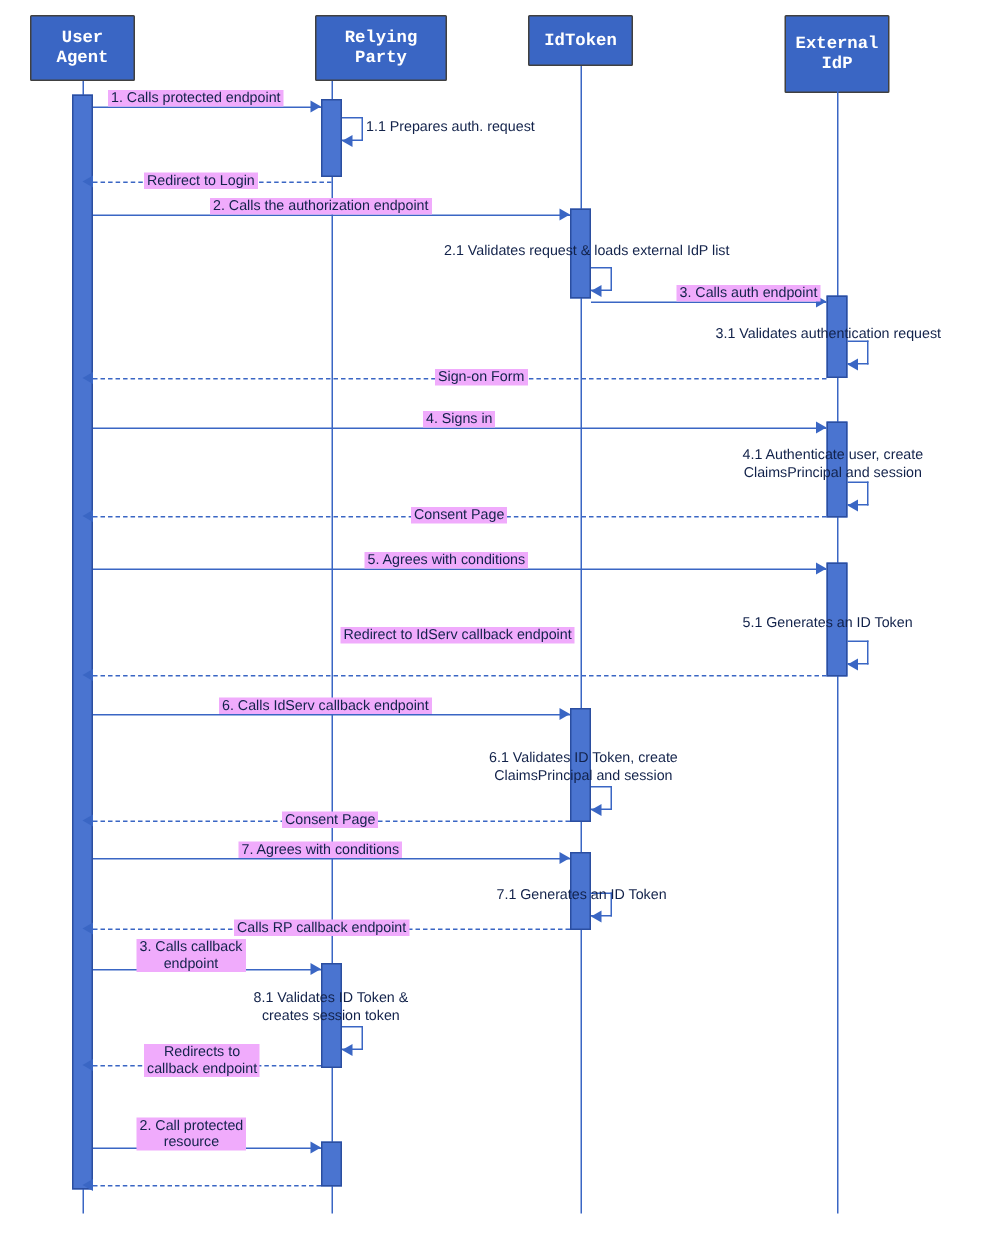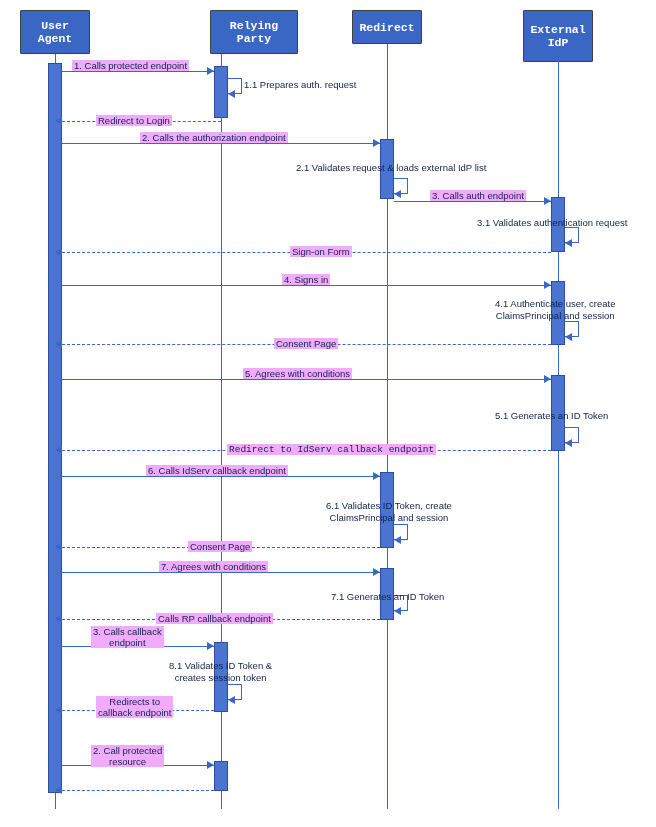--- a/index.html
+++ b/index.html
@@ -97,21 +97,21 @@
 
   <div class="lane-header" style="left:20px; top:10px; width:70px; height:44px;">
     <span style="white-space:pre-line;">User
 Agent</span>
   </div>
   <div class="lane-header" style="left:186px; top:10px; width:88px; height:44px;margin-left:24px;">
     <span style="white-space:pre-line;">Relying
 Party</span>
   </div>
   <div class="lane-header" style="left:352px; top:10px; width:70px; height:34px;">
-    <span style="white-space:pre-line;">Redirect</span>
+    <span style="white-space:pre-line;">IdToken</span>
   </div>
   <div class="lane-header" style="left:523px; top:10px; width:70px; height:52px;">
     <span style="white-space:pre-line;">External
 IdP</span>
   </div>
 
   <div class="lifeline" style="left:55px; top:54px; height:755px;"></div>
   <div class="lifeline" style="left:221px; top:54px; height:755px;"></div>
   <div class="lifeline" style="left:387px; top:44px; height:765px;"></div>
   <div class="lifeline" style="left:558px; top:54px; height:755px;"></div>
@@ -142,21 +142,21 @@
   <div class="msg" style="left:62px; top:143px; width:318px;"></div>
   <div class="arrowhead right" style="left:373px; top:139px;"></div>
   <div class="msg-label" style="left:140px; top:132px;">2. Calls the authorization endpoint</div>
 
   <div class="self-loop" style="left:394px; top:178px; width:14px; height:16px;"></div>
   <div class="arrowhead left" style="left:394px; top:190px;"></div>
   <div class="note-label" style="left:296px; top:162px;">2.1 Validates request &amp; loads external IdP list</div>
 
   <div class="msg" style="left:394px; top:201px; width:157px;"></div>
   <div class="arrowhead right" style="left:544px; top:197px;"></div>
-  <div class="msg-label" style="left:430px; top:190px;">3. Calls auth endpoint</div>
+  <div class="msg-label" style="left:451px; top:190px;">3. Calls auth endpoint</div>
 
   <div class="self-loop" style="left:565px; top:227px; width:14px; height:16px;"></div>
   <div class="arrowhead left" style="left:565px; top:239px;"></div>
   <div class="note-label" style="left:477px; top:217px;">3.1 Validates authentication request</div>
 
   <div class="msg dashed" style="left:62px; top:252px; width:489px;"></div>
   <div class="arrowhead left" style="left:55px; top:248px;"></div>
   <div class="msg-label" style="left:273px; top:246px;margin-left:17px;">Sign-on Form</div>
 
   <div class="msg" style="left:62px; top:285px; width:489px;"></div>
@@ -175,21 +175,21 @@
   <div class="msg" style="left:62px; top:379px; width:489px;"></div>
   <div class="arrowhead right" style="left:544px; top:375px;"></div>
   <div class="msg-label" style="left:243px; top:368px;">5. Agrees with conditions</div>
 
   <div class="self-loop" style="left:565px; top:427px; width:14px; height:16px;"></div>
   <div class="arrowhead left" style="left:565px; top:439px;"></div>
   <div class="note-label" style="left:495px; top:410px;">5.1 Generates an ID Token</div>
 
   <div class="msg dashed" style="left:62px; top:450px; width:489px;"></div>
   <div class="arrowhead left" style="left:55px; top:446px;"></div>
-  <div class="msg-label" style="left:227px; top:444px;font-family:Liberation Mono, monospace;">Redirect to IdServ callback endpoint</div>
+  <div class="msg-label" style="left:227px; top:418px;">Redirect to IdServ callback endpoint</div>
 
   <div class="msg" style="left:62px; top:476px; width:318px;"></div>
   <div class="arrowhead right" style="left:373px; top:472px;"></div>
   <div class="msg-label" style="left:146px; top:465px;">6. Calls IdServ callback endpoint</div>
 
   <div class="self-loop" style="left:394px; top:524px; width:14px; height:16px;"></div>
   <div class="arrowhead left" style="left:394px; top:536px;"></div>
   <div class="note-label" style="left:326px; top:500px; white-space:pre-line;">6.1 Validates ID Token, create
 ClaimsPrincipal and session</div>
 

